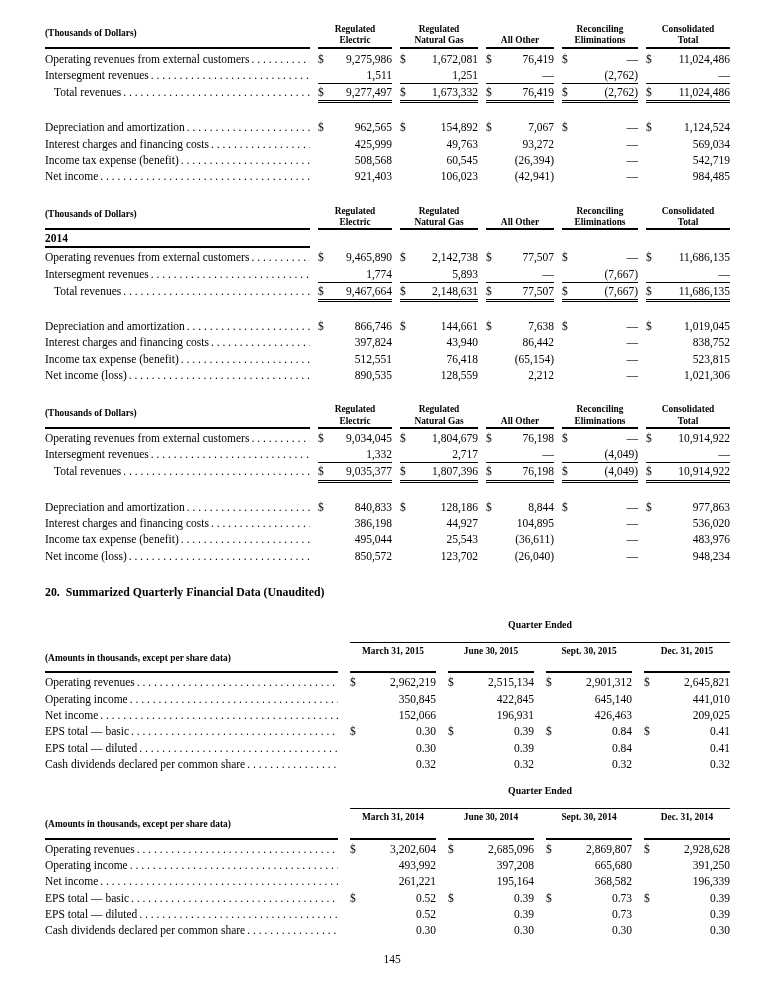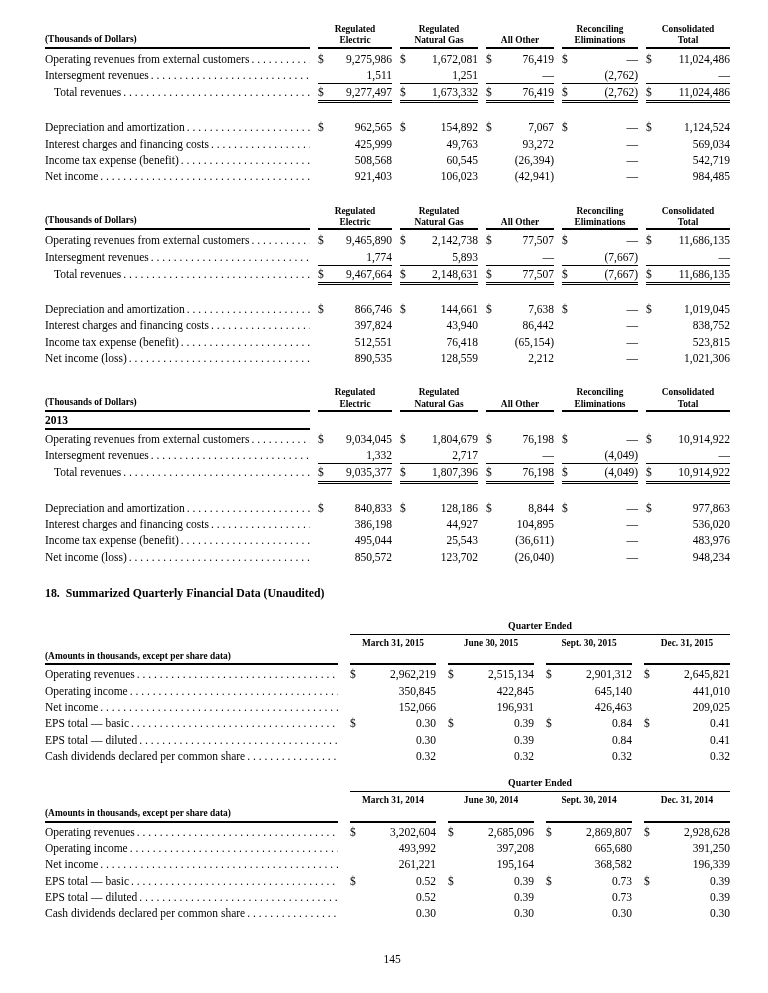--- a/index.html
+++ b/index.html
@@ -13,35 +13,35 @@
   
   .srow { display:grid; grid-template-columns:1fr 74px 78px 68px 76px 84px; column-gap:8px; }
   .qrow { display:grid; grid-template-columns:1fr 86px 86px 86px 86px; column-gap:12px; }
   .drow { line-height:16.3px; }
   .cell { min-width:0; }
 
   
   .hrow { margin-bottom:1px; }
   .h-lbl {
     display:flex; align-items:flex-end; font-weight:bold; font-size:9.4px;
-    border-bottom:2px solid #000; padding-bottom:2px; line-height:1.15;
+    border-bottom:2px solid #000; padding-bottom:8px; line-height:1.15;
   }
   .h-col {
     display:flex; flex-direction:column; justify-content:flex-end; text-align:center;
     font-weight:bold; font-size:9.4px; line-height:1.2;
     border-bottom:2px solid #000; padding-bottom:0;
   }
   .h-date {
     display:flex; align-items:flex-end; justify-content:center; text-align:center;
     font-weight:bold; font-size:9.4px; line-height:1.2;
     border-bottom:2px solid #000; padding-bottom:14px;
   }
   .qe {
     grid-column:2 / 6; text-align:center; font-weight:bold; font-size:9.8px;
-    border-bottom:1px solid #000; padding-bottom:2px; line-height:1.25;
+    border-bottom:1px solid #000; padding-bottom:11px; line-height:1.25;
   }
   .qe-row { margin-bottom:3px; }
 
   
   .yrow { line-height:15px; margin-bottom:1px; }
   .yr { font-weight:bold; border-bottom:2px solid #000; }
 
   
   .lbl-cell { display:flex; align-items:baseline;justify-content:space-between; }
   .lbl-text { white-space:nowrap; }
@@ -286,20 +286,21 @@
           <div class="h-col cell">
             <div>Reconciling</div>
             <div>Eliminations</div>
           </div>
           <div class="h-col cell">
             <div>Consolidated</div>
             <div>Total</div>
           </div>
         </div>
         <div class="srow yrow">
+          <div class="yr cell">2014</div>
           <div class="cell"></div>
           <div class="cell"></div>
           <div class="cell"></div>
           <div class="cell"></div>
           <div class="cell"></div>
         </div>
         <div class="srow drow">
           <div class="lbl-cell cell">
             <span class="lbl-text">Operating revenues from external customers</span>
             <span class="lead">. . . . . . . . . . . . . . . . . . . . . . . . . . . . . . . . . . . . . . . . . . . . . . . . . . . . . . . . . . . . . . . . . . . . . . . . . . . . . . . . . . . . . . . . . . . . . . . . . . . . . . . . . . . . . .</span>
@@ -479,28 +480,20 @@
           </div>
           <div class="h-col cell">
             <div>Reconciling</div>
             <div>Eliminations</div>
           </div>
           <div class="h-col cell">
             <div>Consolidated</div>
             <div>Total</div>
           </div>
         </div>
-        <div class="srow yrow">
-          <div class="yr cell">2013</div>
-          <div class="cell"></div>
-          <div class="cell"></div>
-          <div class="cell"></div>
-          <div class="cell"></div>
-          <div class="cell"></div>
-        </div>
         <div class="srow drow">
           <div class="lbl-cell cell">
             <span class="lbl-text">Operating revenues from external customers</span>
             <span class="lead">. . . . . . . . . . . . . . . . . . . . . . . . . . . . . . . . . . . . . . . . . . . . . . . . . . . . . . . . . . . . . . . . . . . . . . . . . . . . . . . . . . . . . . . . . . . . . . . . . . . . . . . . . . . . . .</span>
           </div>
           <div class="num cell">
             <span class="dol">$</span>
             <span class="val">9,034,045</span>
           </div>
           <div class="num cell">
@@ -652,21 +645,21 @@
           </div>
           <div class="num cell">
             <span class="val">—</span>
           </div>
           <div class="num cell">
             <span class="val">948,234</span>
           </div>
         </div>
       </div>
     </div>
-  <div class="section-heading">18.  Summarized Quarterly Financial Data (Unaudited)</div>
+  <div class="section-heading">20.  Summarized Quarterly Financial Data (Unaudited)</div>
   <div id="quarterly-tables">
       <div class="q-table">
         <div class="qrow qe-row">
           <div class="cell"></div>
           <div class="qe cell">Quarter Ended</div>
         </div>
         <div class="qrow hrow">
           <div class="h-lbl cell">(Amounts in thousands, except per share data)</div>
           <div class="h-date cell">March 31, 2015</div>
           <div class="h-date cell">June 30, 2015</div>

